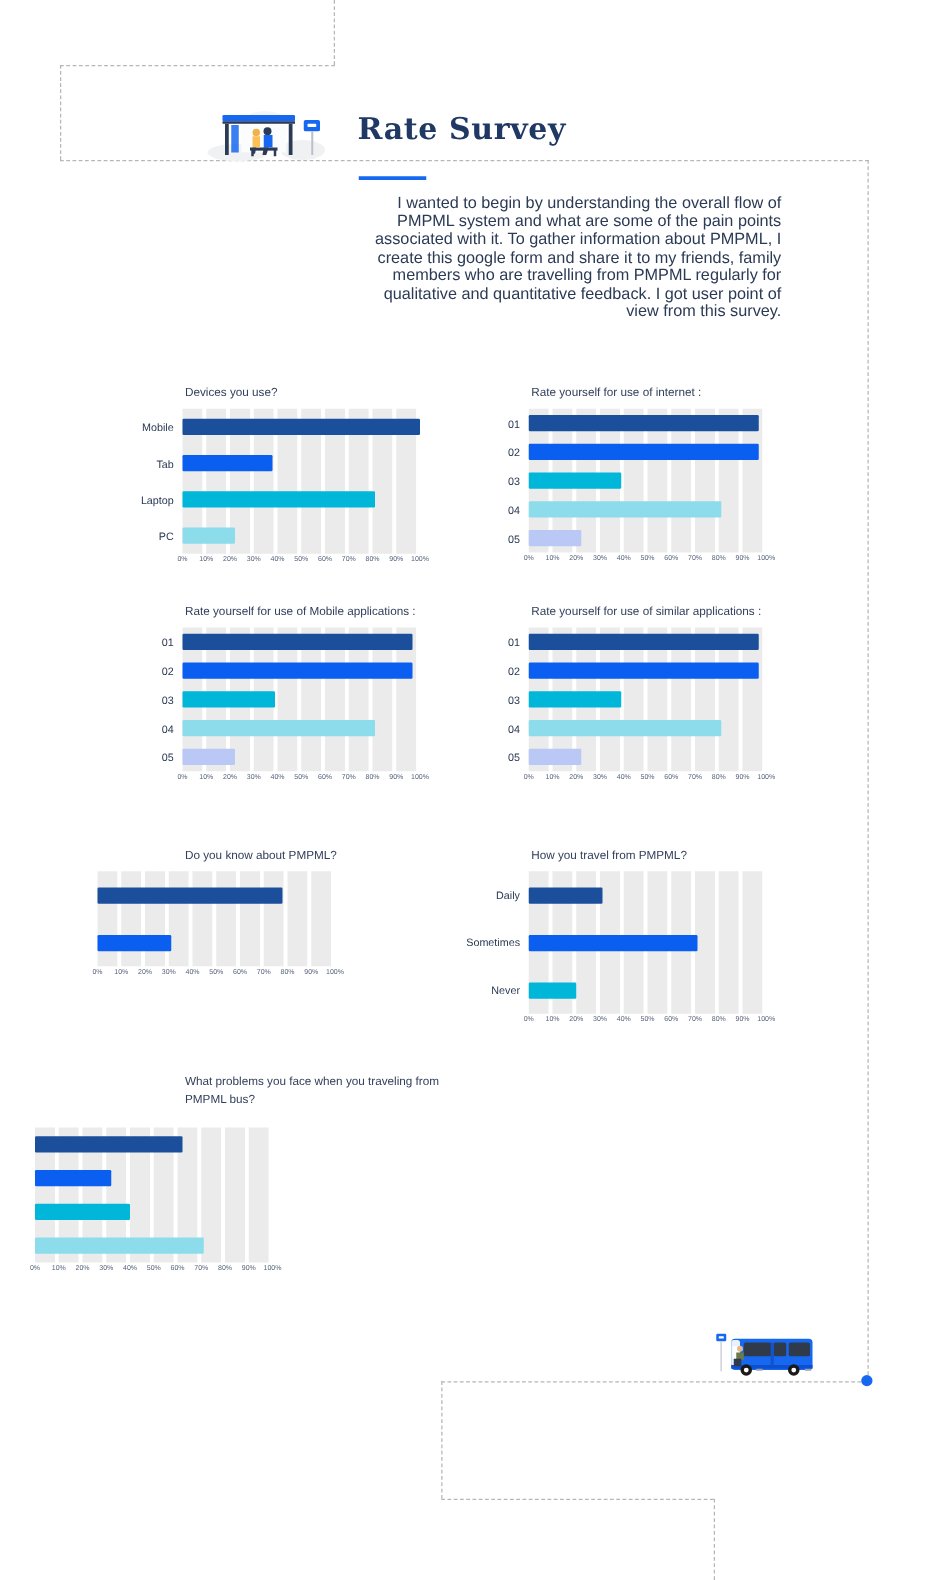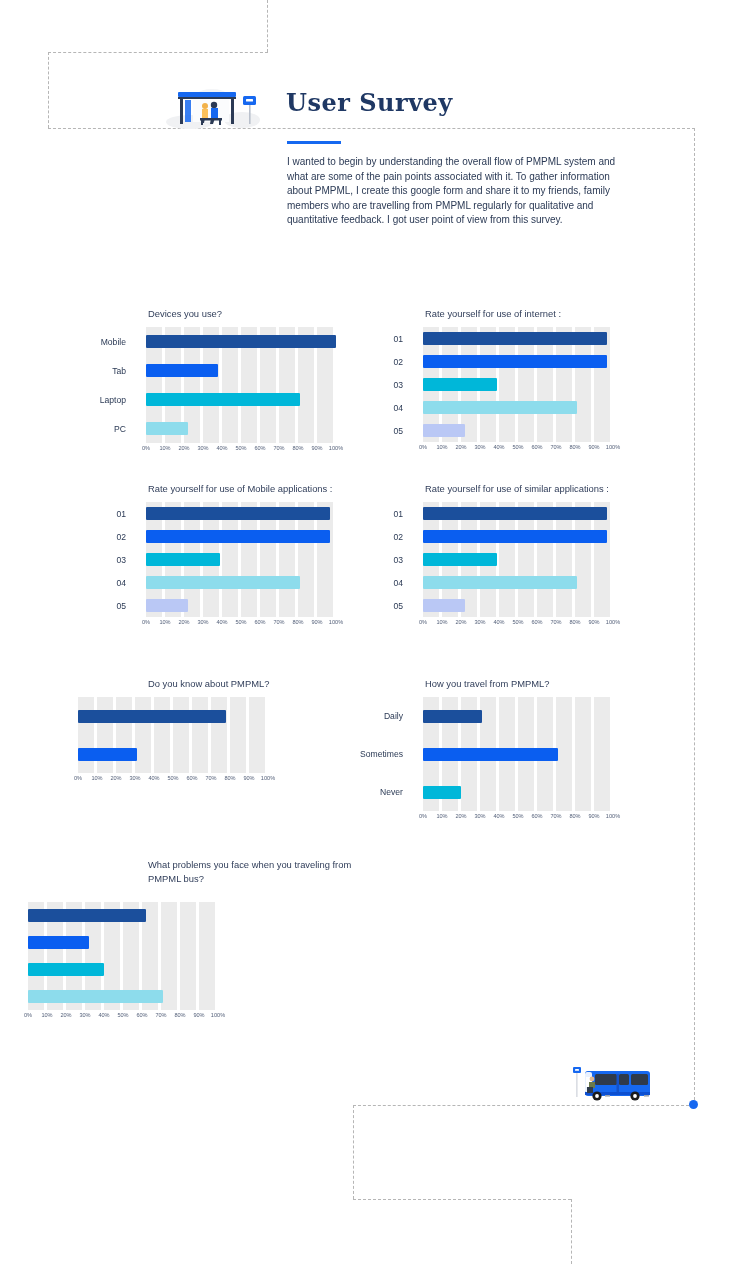--- a/index.html
+++ b/index.html
@@ -32,38 +32,38 @@
     font-family: "DejaVu Serif", serif;
     font-size: 24px; font-weight: 700; color: #1f3864;
     letter-spacing: .5px;
   }
   .title-rule {
     position: absolute; left: 287px; top: 141px;
     width: 54px; height: 3px; background: #1668f0;
   }
   .intro {
     position: absolute; left: 287px; top: 155px; width: 338px;
-    font-size: 10px; line-height: 14.5px; color: #2b3a55;
+    font-size: 13px; line-height: 14.5px; color: #2b3a55; text-align: right;
   }
 
   
   .illus { position: absolute; }
 
   
   .chart { position: absolute; }
   .chart-title {
     font-size: 9.4px; color: #33405c; line-height: 14px;
     margin-bottom: 6px; width: 230px; margin-top: 20px;
   }
   .chart-body { position: relative; display: flex; }
   .cat-col { display: flex; flex-direction: column; }
   .cat-label {
     font-size: 8.6px; color: #2b3a55; text-align: right;
     display: flex; align-items: center; justify-content: flex-end;
-    padding-right: 20px; white-space: nowrap;
+    padding-right: 7px; white-space: nowrap;
   }
   .plot {
     position: relative; background: #ffffff;
     overflow: visible;
   }
   .stripes { position: absolute; inset: 0; display: flex; }
   .stripe { height: 100%; background: #ebebeb; }
   .stripe-gap { height: 100%; background: #ffffff; }
   .bars { position: absolute; inset: 0; display: flex; flex-direction: column; }
   .bar-row { display: flex; align-items: center; }
@@ -111,21 +111,21 @@
       <circle cx="54" cy="27" r="3.2" fill="#2b3a55"></circle>
       <path d="M51 30 h7 v10 h-7 z" fill="#1668f0"></path>
       <path d="M51 40 l-1 6 h3 l2 -6 z" fill="#2b3a55"></path>
       <rect x="83" y="18" width="13" height="9" rx="1.5" fill="#1668f0"></rect>
       <rect x="86" y="21" width="7" height="2.6" rx="0.6" fill="#ffffff"></rect>
       <rect x="89" y="27" width="1.6" height="19" fill="#b9c0cc"></rect>
     </svg>
   </div>
 
   <div class="header">
-    <div class="title">User Survey</div>
+    <div class="title">Rate Survey</div>
   </div>
   <div class="title-rule"></div>
   <div class="intro">I wanted to begin by understanding the overall flow of PMPML system and what are some of the pain points associated with it. To gather information about PMPML, I create this google form and share it to my friends, family members who are travelling from PMPML regularly for qualitative and quantitative feedback. I got user point of view from this survey.</div>
 
   <div id="charts">
       <div class="chart" style="left: 78px; top: 287px;">
         <div class="chart-title" style="margin-left: 70px; width: 230px;">Devices you use?</div>
         <div class="chart-body" style="margin-top: 0px;">
           <div class="cat-col" style="width: 68px; height: 116px;">
             <div class="cat-label" style="height: 29px;">Mobile</div>

